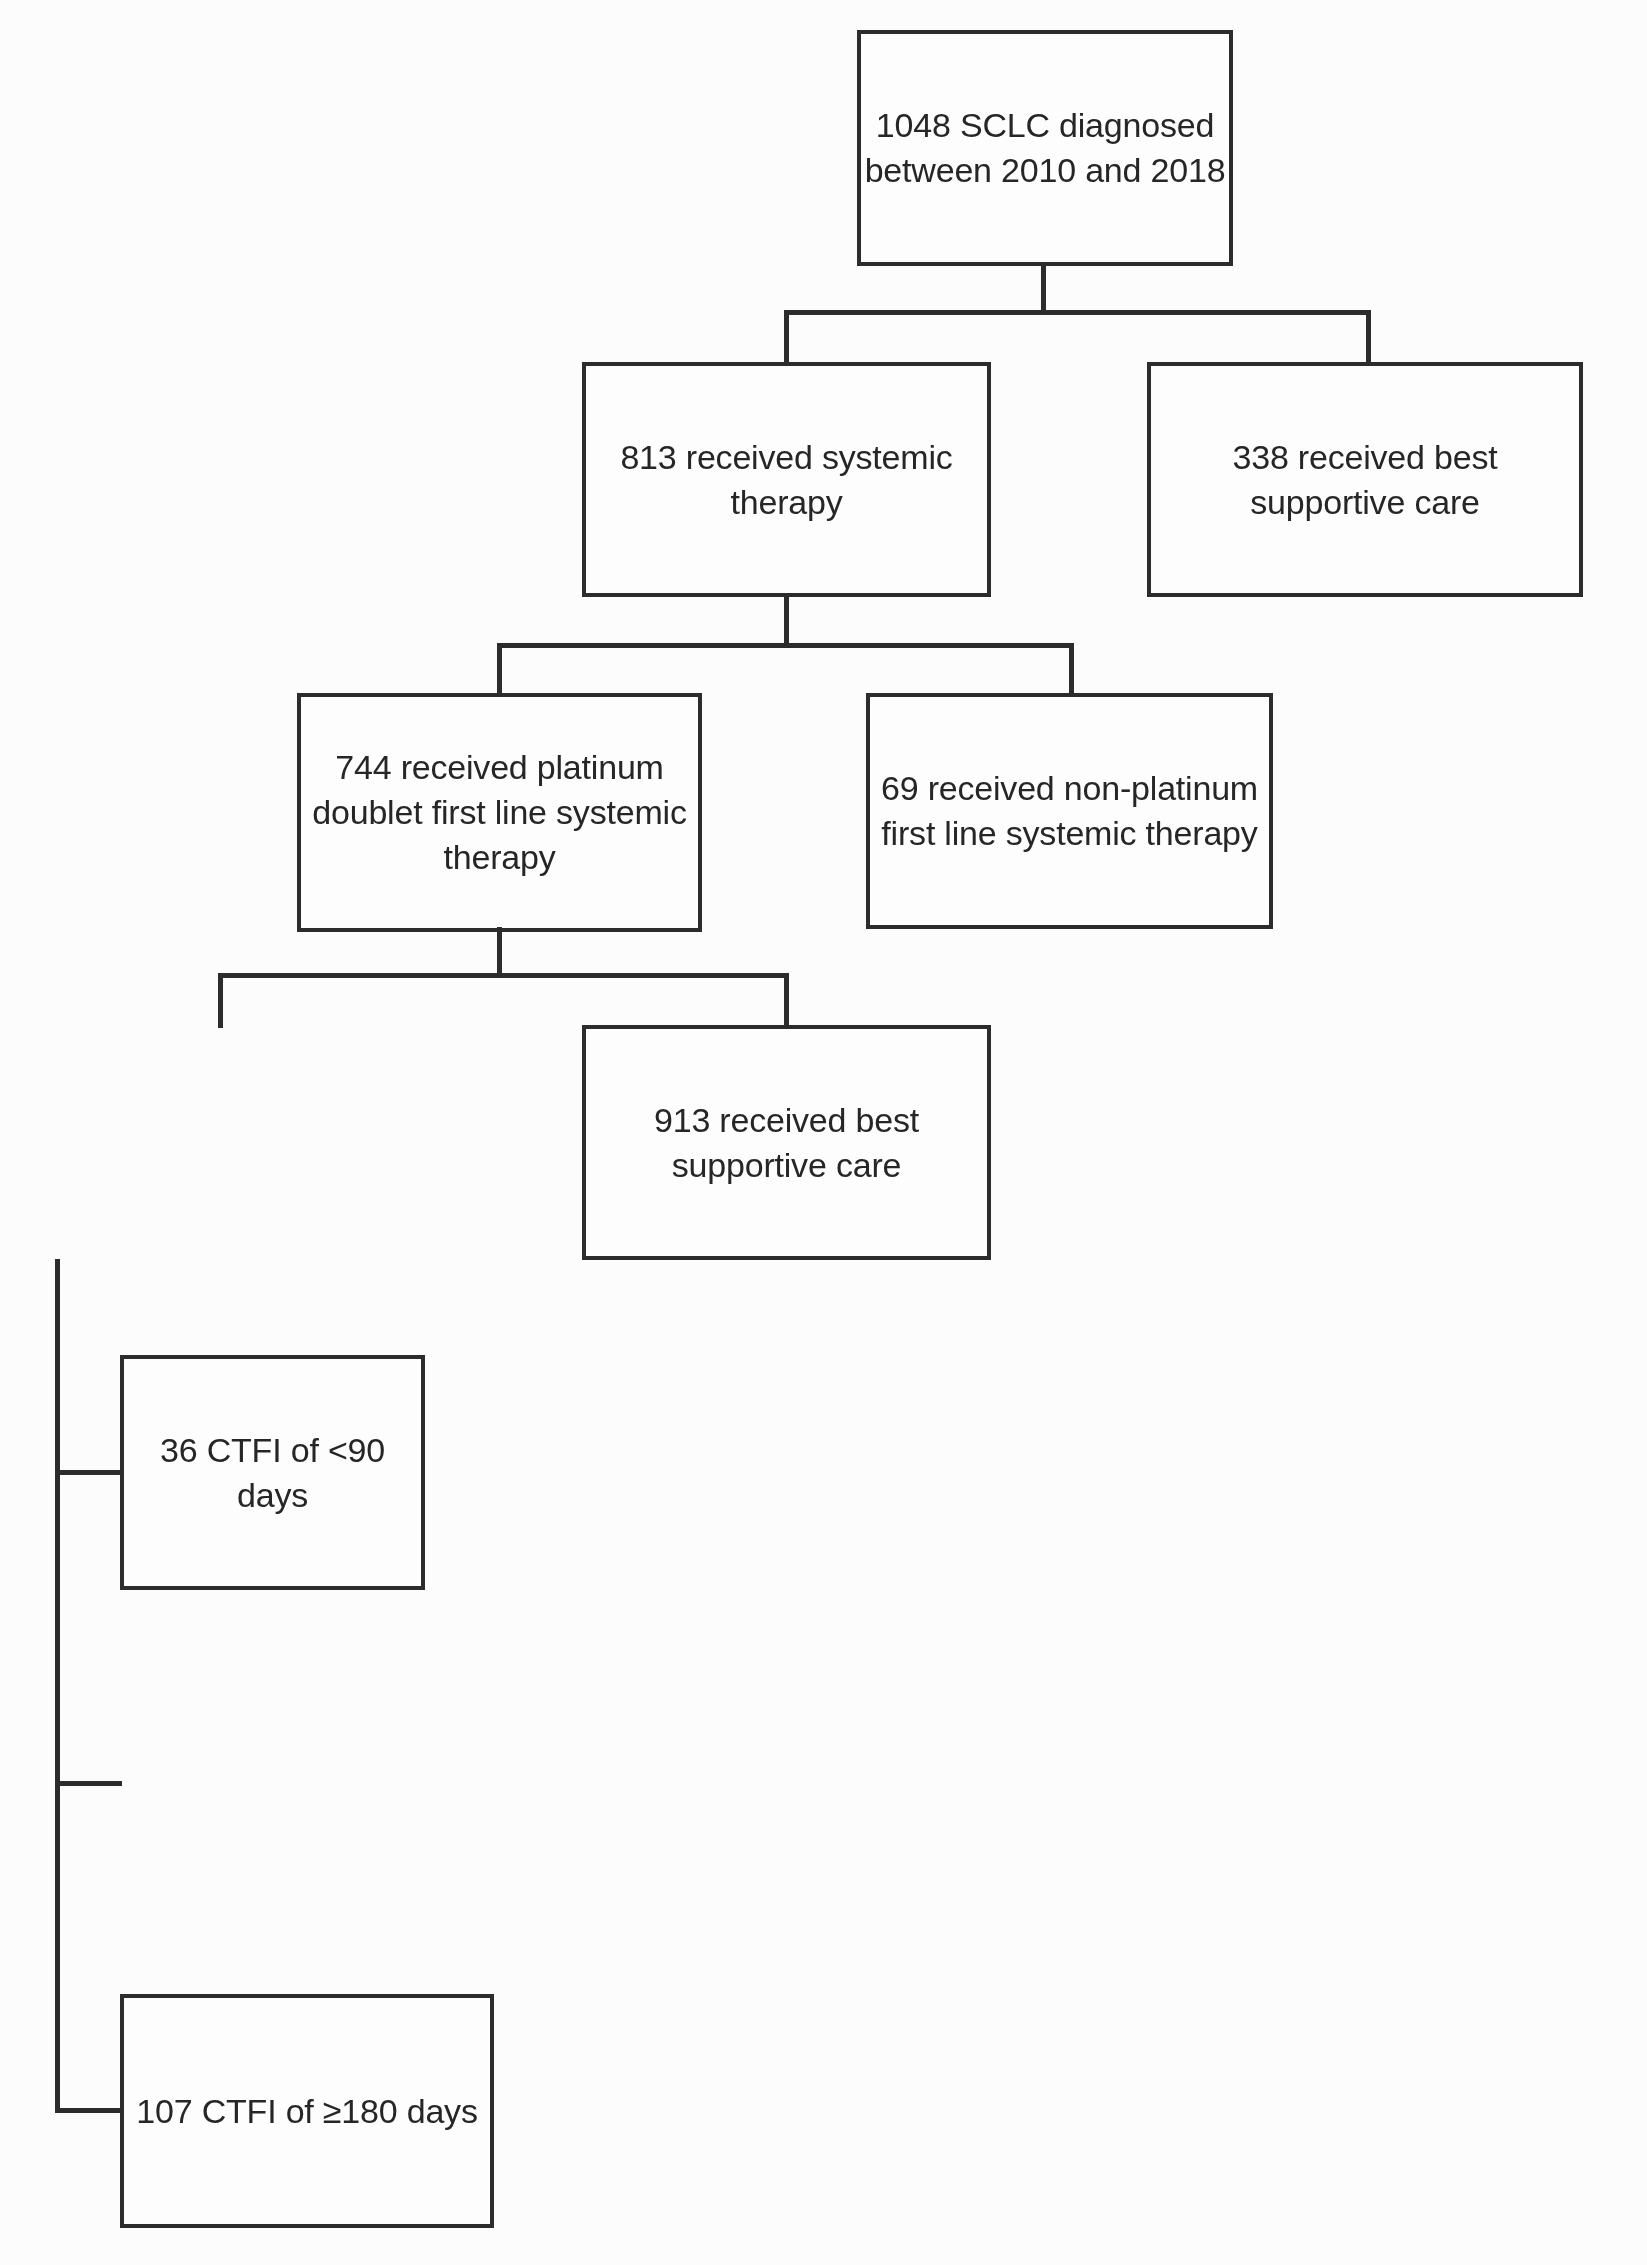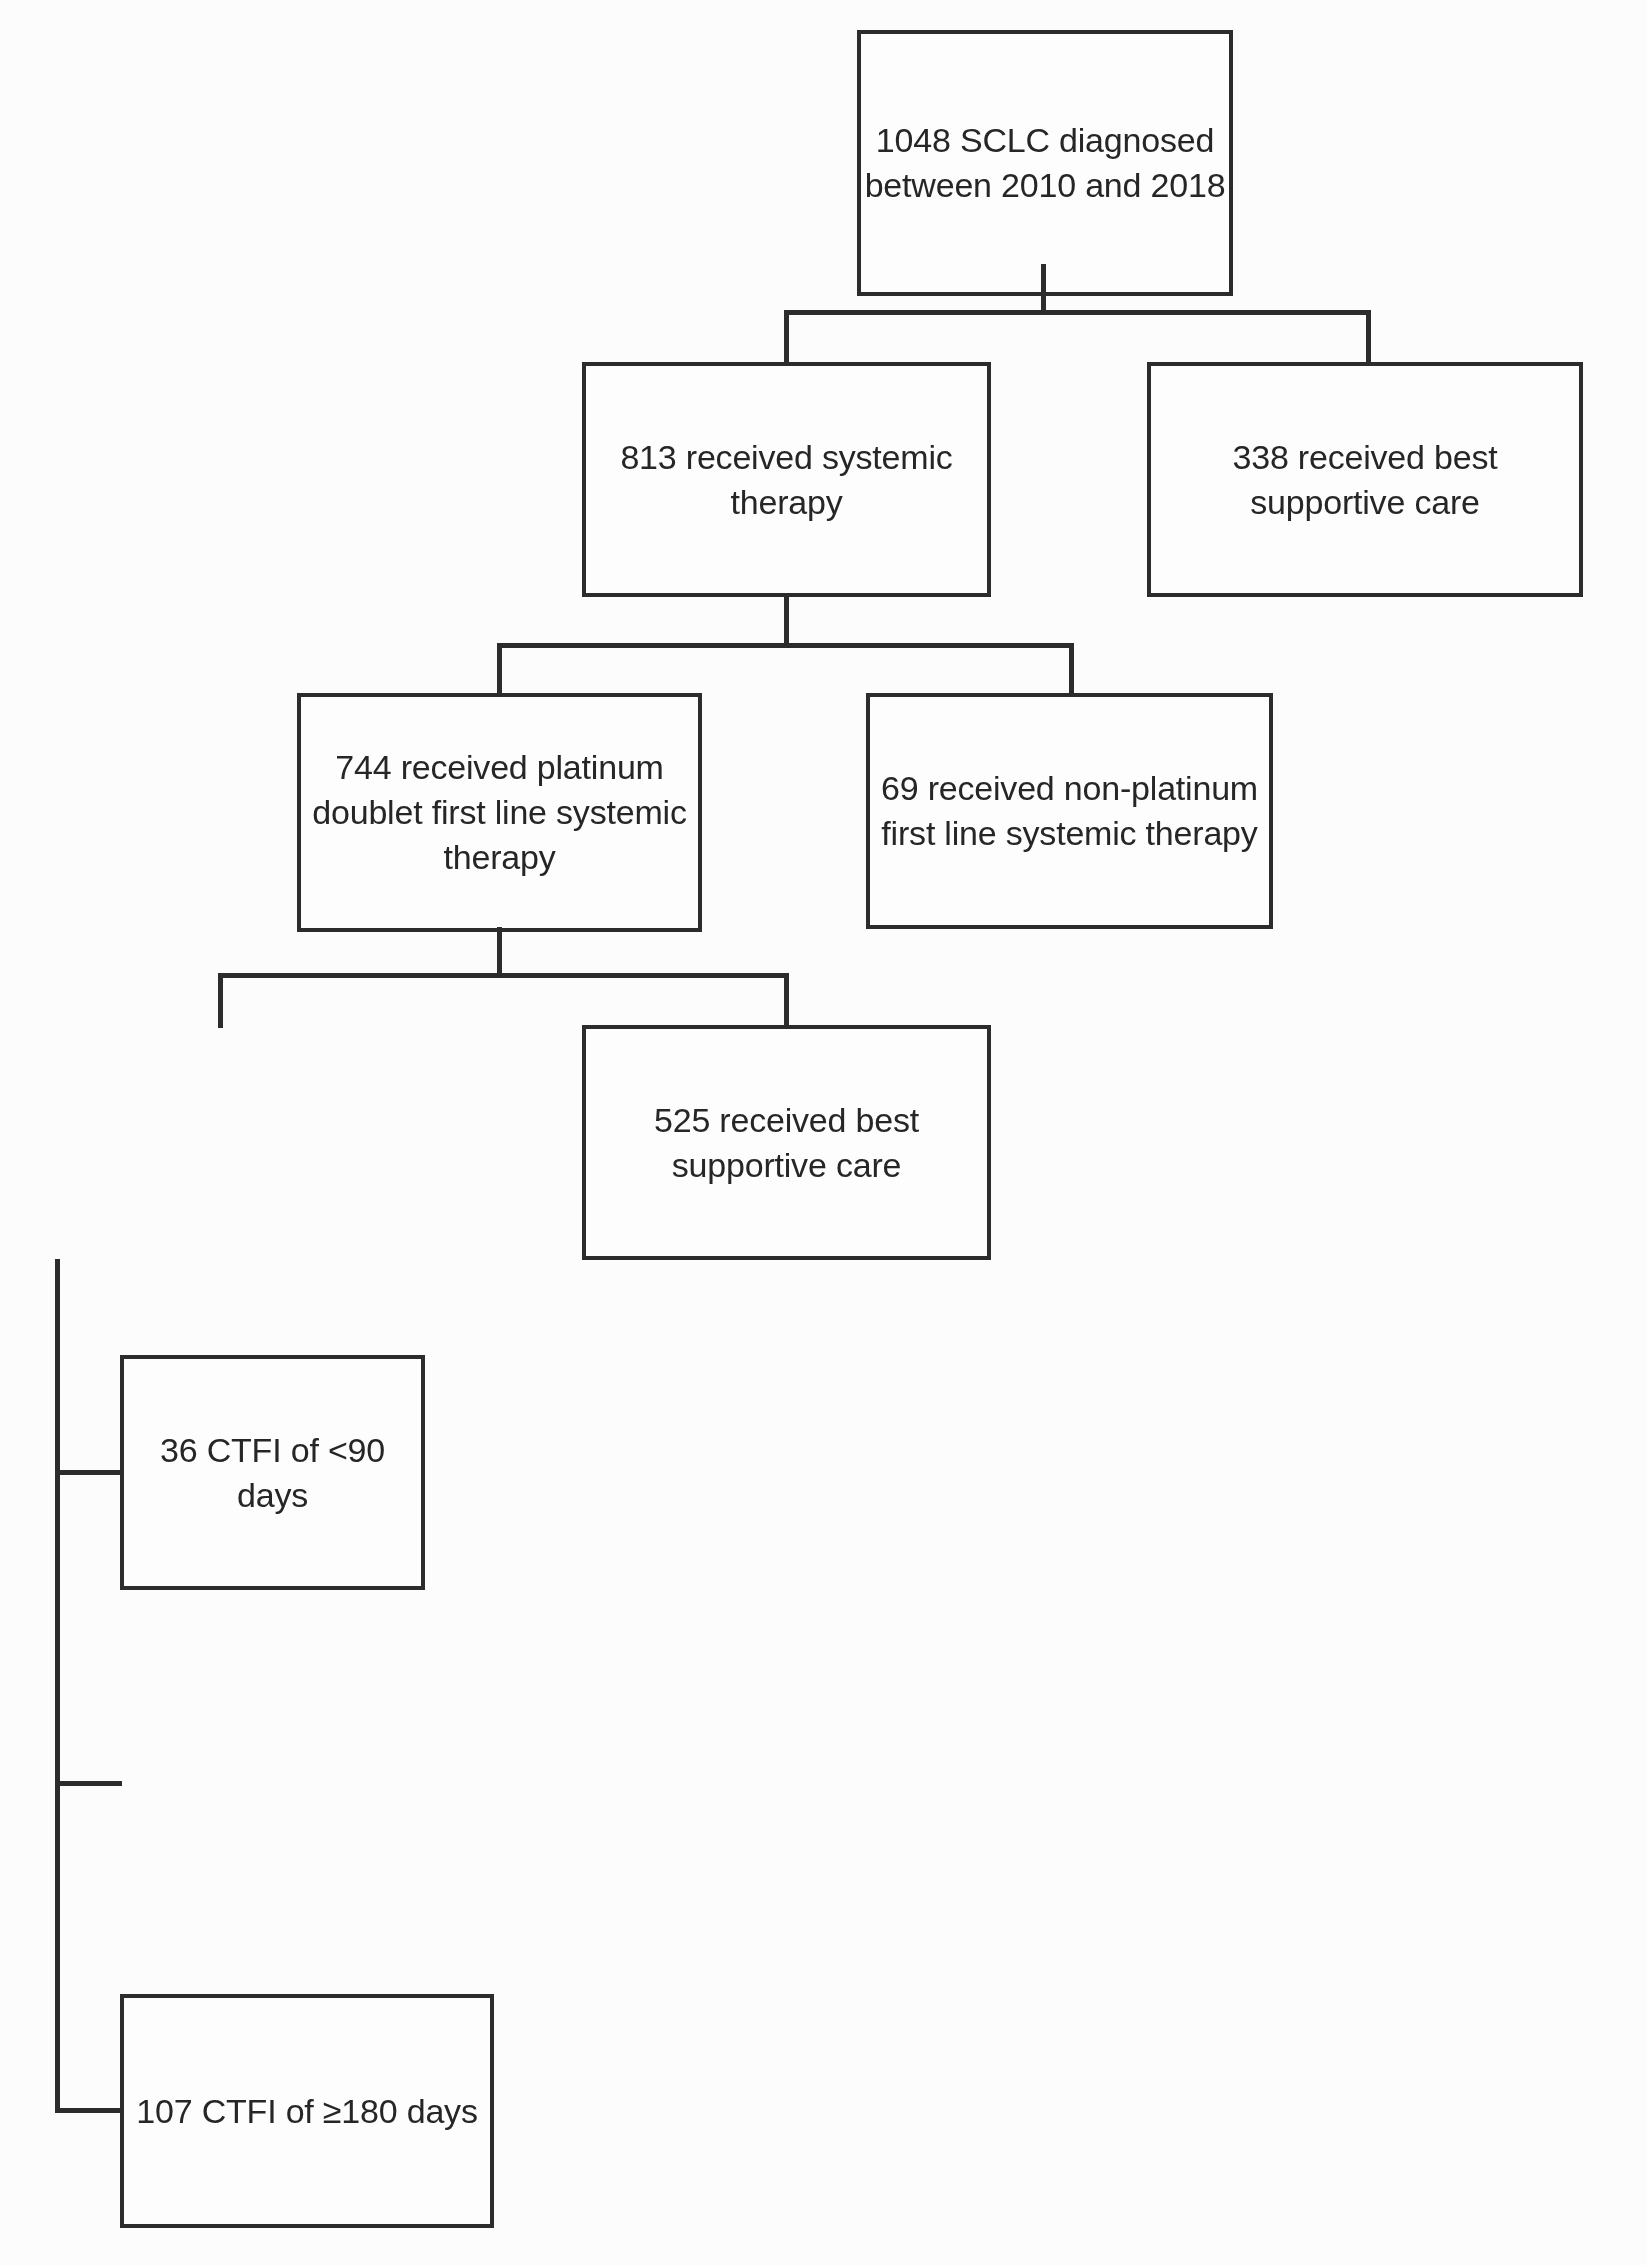--- a/index.html
+++ b/index.html
@@ -33,35 +33,35 @@
   .line {
     position: absolute;
     background: #2c2c2c;
   }
 </style>
 </head>
 <body>
 
 <div id="canvas">
 
-  <div class="node" style="left:857px;  top:30px;   width:376px; height:266px;">1048 SCLC diagnosed
+  <div class="node" style="left:857px;  top:30px;   width:376px; height:236px;">1048 SCLC diagnosed
 between 2010 and 2018</div>
 
   <div class="node" style="left:582px;  top:362px;  width:409px; height:235px;">813 received systemic
 therapy</div>
   <div class="node" style="left:1147px; top:362px;  width:436px; height:235px;">338 received best
 supportive care</div>
 
   <div class="node" style="left:297px;  top:693px;  width:405px; height:239px;">744 received platinum
 doublet first line systemic
 therapy</div>
   <div class="node" style="left:866px;  top:693px;  width:407px; height:236px;">69 received non-platinum
 first line systemic therapy</div>
 
-  <div class="node" style="left:582px;  top:1025px; width:409px; height:235px;">525 received best
+  <div class="node" style="left:582px;  top:1025px; width:409px; height:235px;">913 received best
 supportive care</div>
 
   <div class="node" style="left:120px;  top:1355px; width:305px; height:235px;">36 CTFI of &lt;90 days</div>
   <div class="node" style="left:120px;  top:1994px; width:374px; height:234px;">107 CTFI of ≥180 days</div>
 
   <div class="line" style="left:1041px; top:264px;    width:4.5px;   height:51px;"></div>
   <div class="line" style="left:784px;  top:310px;    width:586px; height:4.5px;"></div>
   <div class="line" style="left:784px;  top:310px;    width:4.5px;   height:55px;"></div>
   <div class="line" style="left:1366px; top:310px;    width:4.5px;   height:55px;"></div>
 

